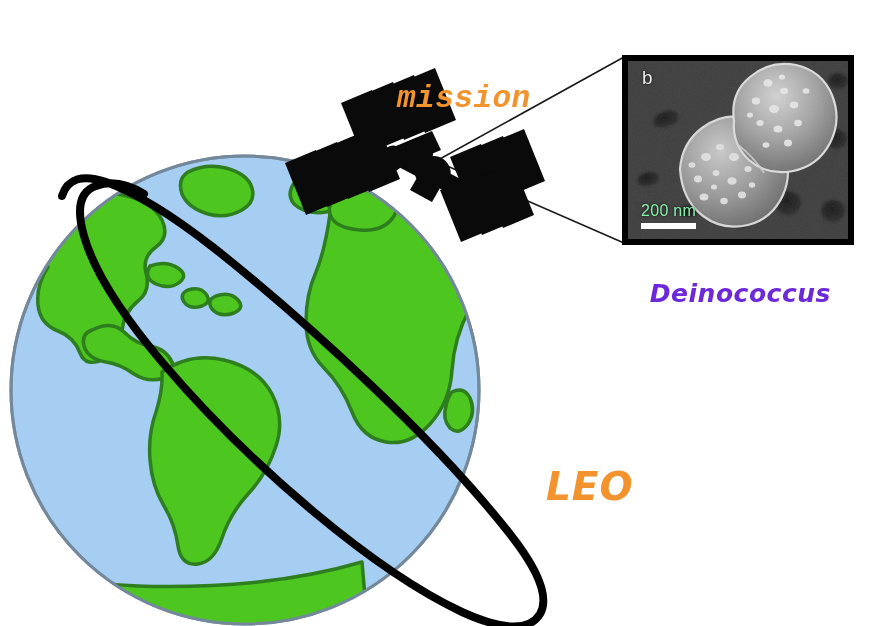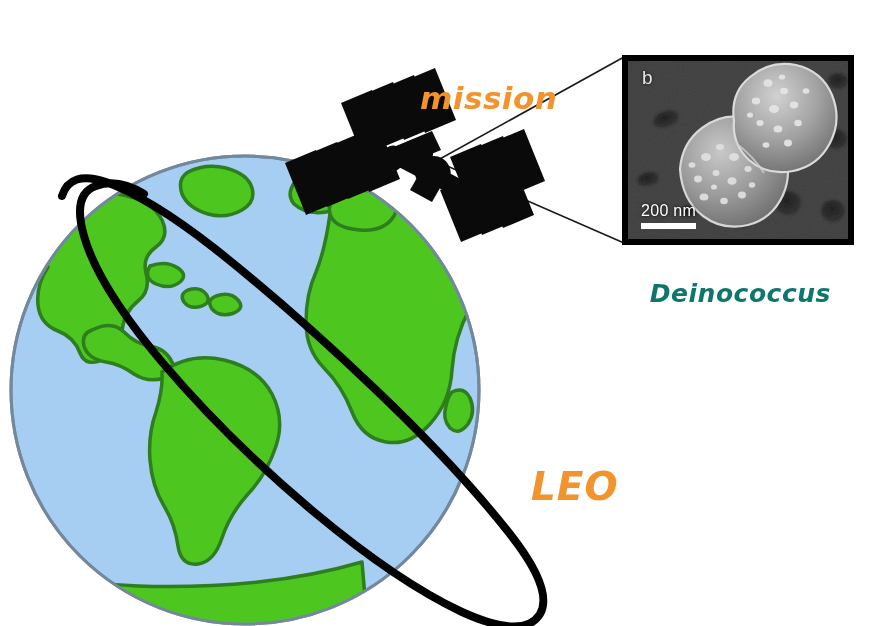--- a/index.html
+++ b/index.html
@@ -36,35 +36,36 @@
     line-height: 1.02;
     user-select: none;
   }
   #label-tanpopo {
     left: 322px;
     top: 22px;
     font-size: 31px;
   }
   #label-tanpopo .ln2 {
     display: block;
-    margin-left: 98px;
+    margin-left: 75px;
     margin-top: -2px;
+    font-family: Liberation Mono, monospace;
   }
   #label-deinococcus {
     left: 613px;
     top: 255px;
     font-size: 25px;
   }
   #label-deinococcus .ln2 {
     display: block;
     margin-left: 66px;
     margin-top: -1px;
   }
   #label-leo {
-    left: 531px;
+    left: 546px;
     top: 467px;
     font-size: 39px;
     letter-spacing: 1px;
   }
   
   #sem-inset {
     position: absolute;
     left: 622px;
     top: 55px;
     width: 232px;
@@ -90,21 +91,21 @@
     text-shadow: 0 0 3px rgba(0,0,0,0.8);
     z-index: 4;
   }
   #sem-scale-group {
     position: absolute;
     left: 13px;
     bottom: 10px;
     z-index: 4;
   }
   #sem-scale-text {
-    color: #ffffff;
+    color: #86efac;
     font-size: 16px;
     font-family: "Liberation Sans", sans-serif;
     letter-spacing: 0.3px;
     text-shadow: 0 0 3px rgba(0,0,0,0.9);
     display: block;
     text-align: center;
   }
   #sem-scale-bar {
     width: 55px;
     height: 6px;
@@ -332,19 +333,19 @@
     <div id="sem-scale-group">
       <span id="sem-scale-text">200 nm</span>
       <div id="sem-scale-bar" style="width: 55px;"></div>
     </div>
   </div>
 
   <div class="hand-label" id="label-tanpopo" style="color: rgb(242, 147, 46);">
     <span class="ln2">mission</span>
   </div>
 
-  <div class="hand-label" id="label-deinococcus" style="color: #0f766e;">
+  <div class="hand-label" id="label-deinococcus" style="color: #6d28d9;">
     <span>Deinococcus</span>
   </div>
 
   <div class="hand-label" id="label-leo" style="color: rgb(242, 147, 46);">LEO</div>
 
 </div>
 
 </body></html>

